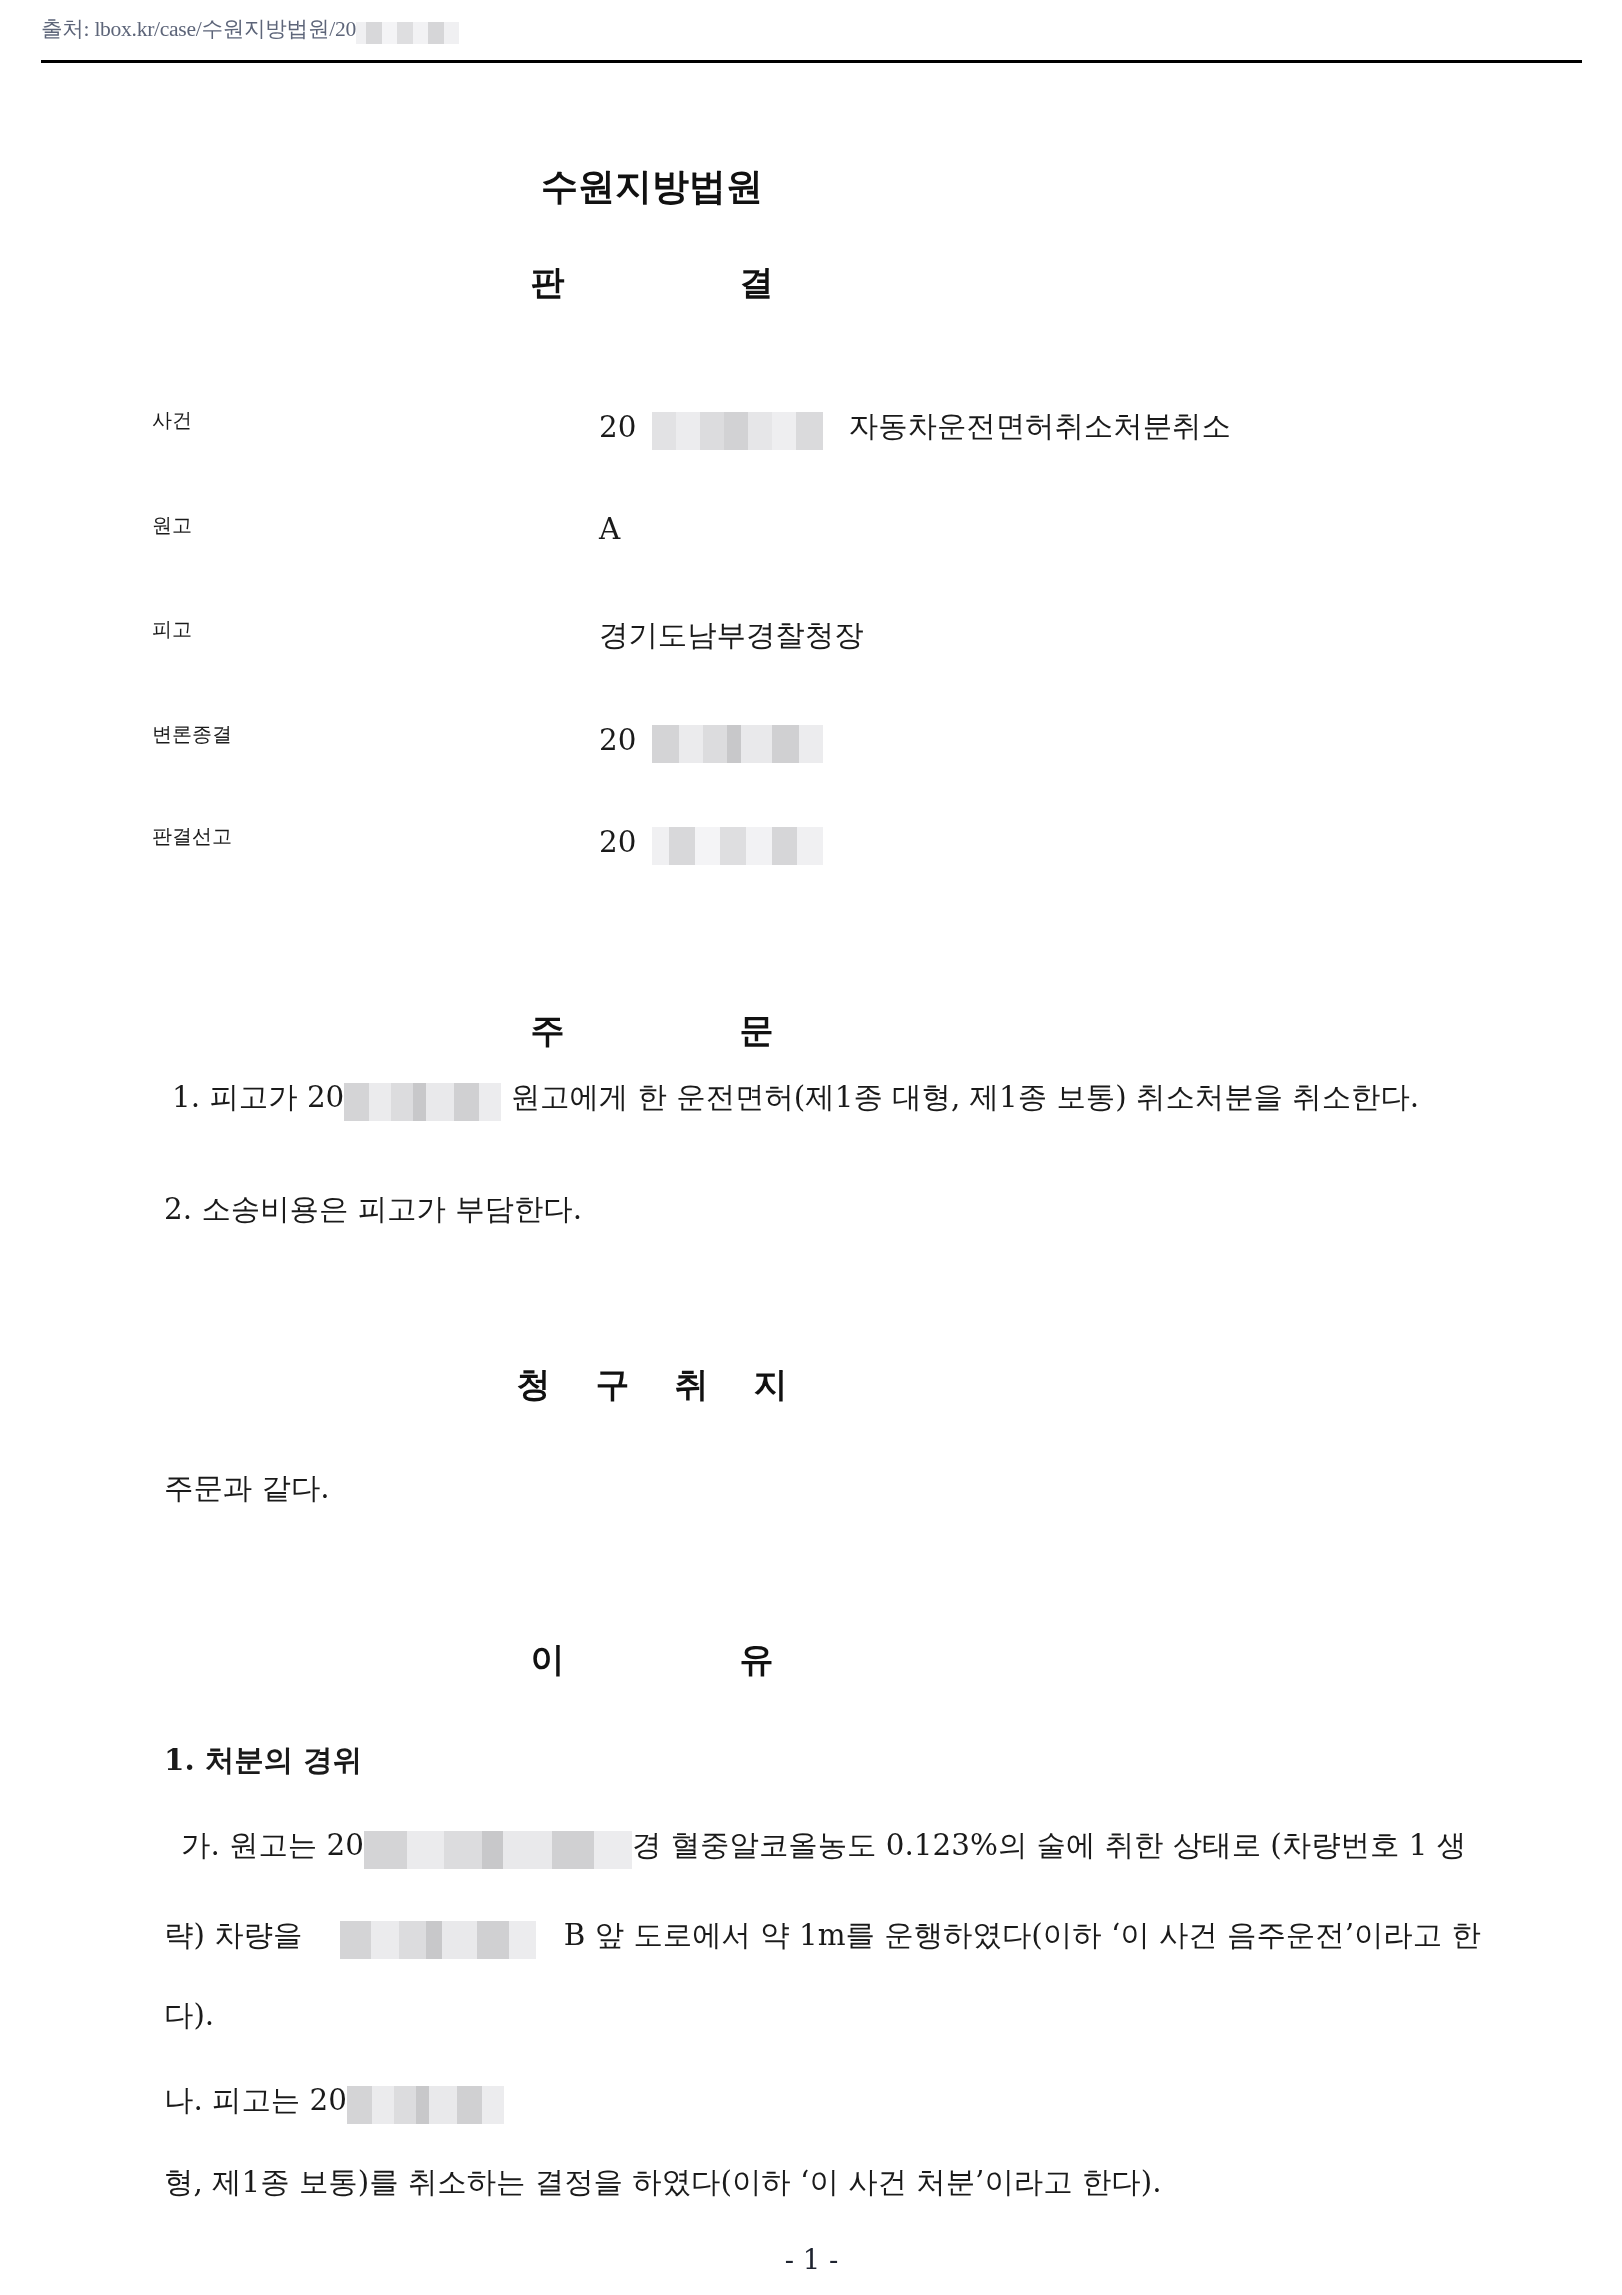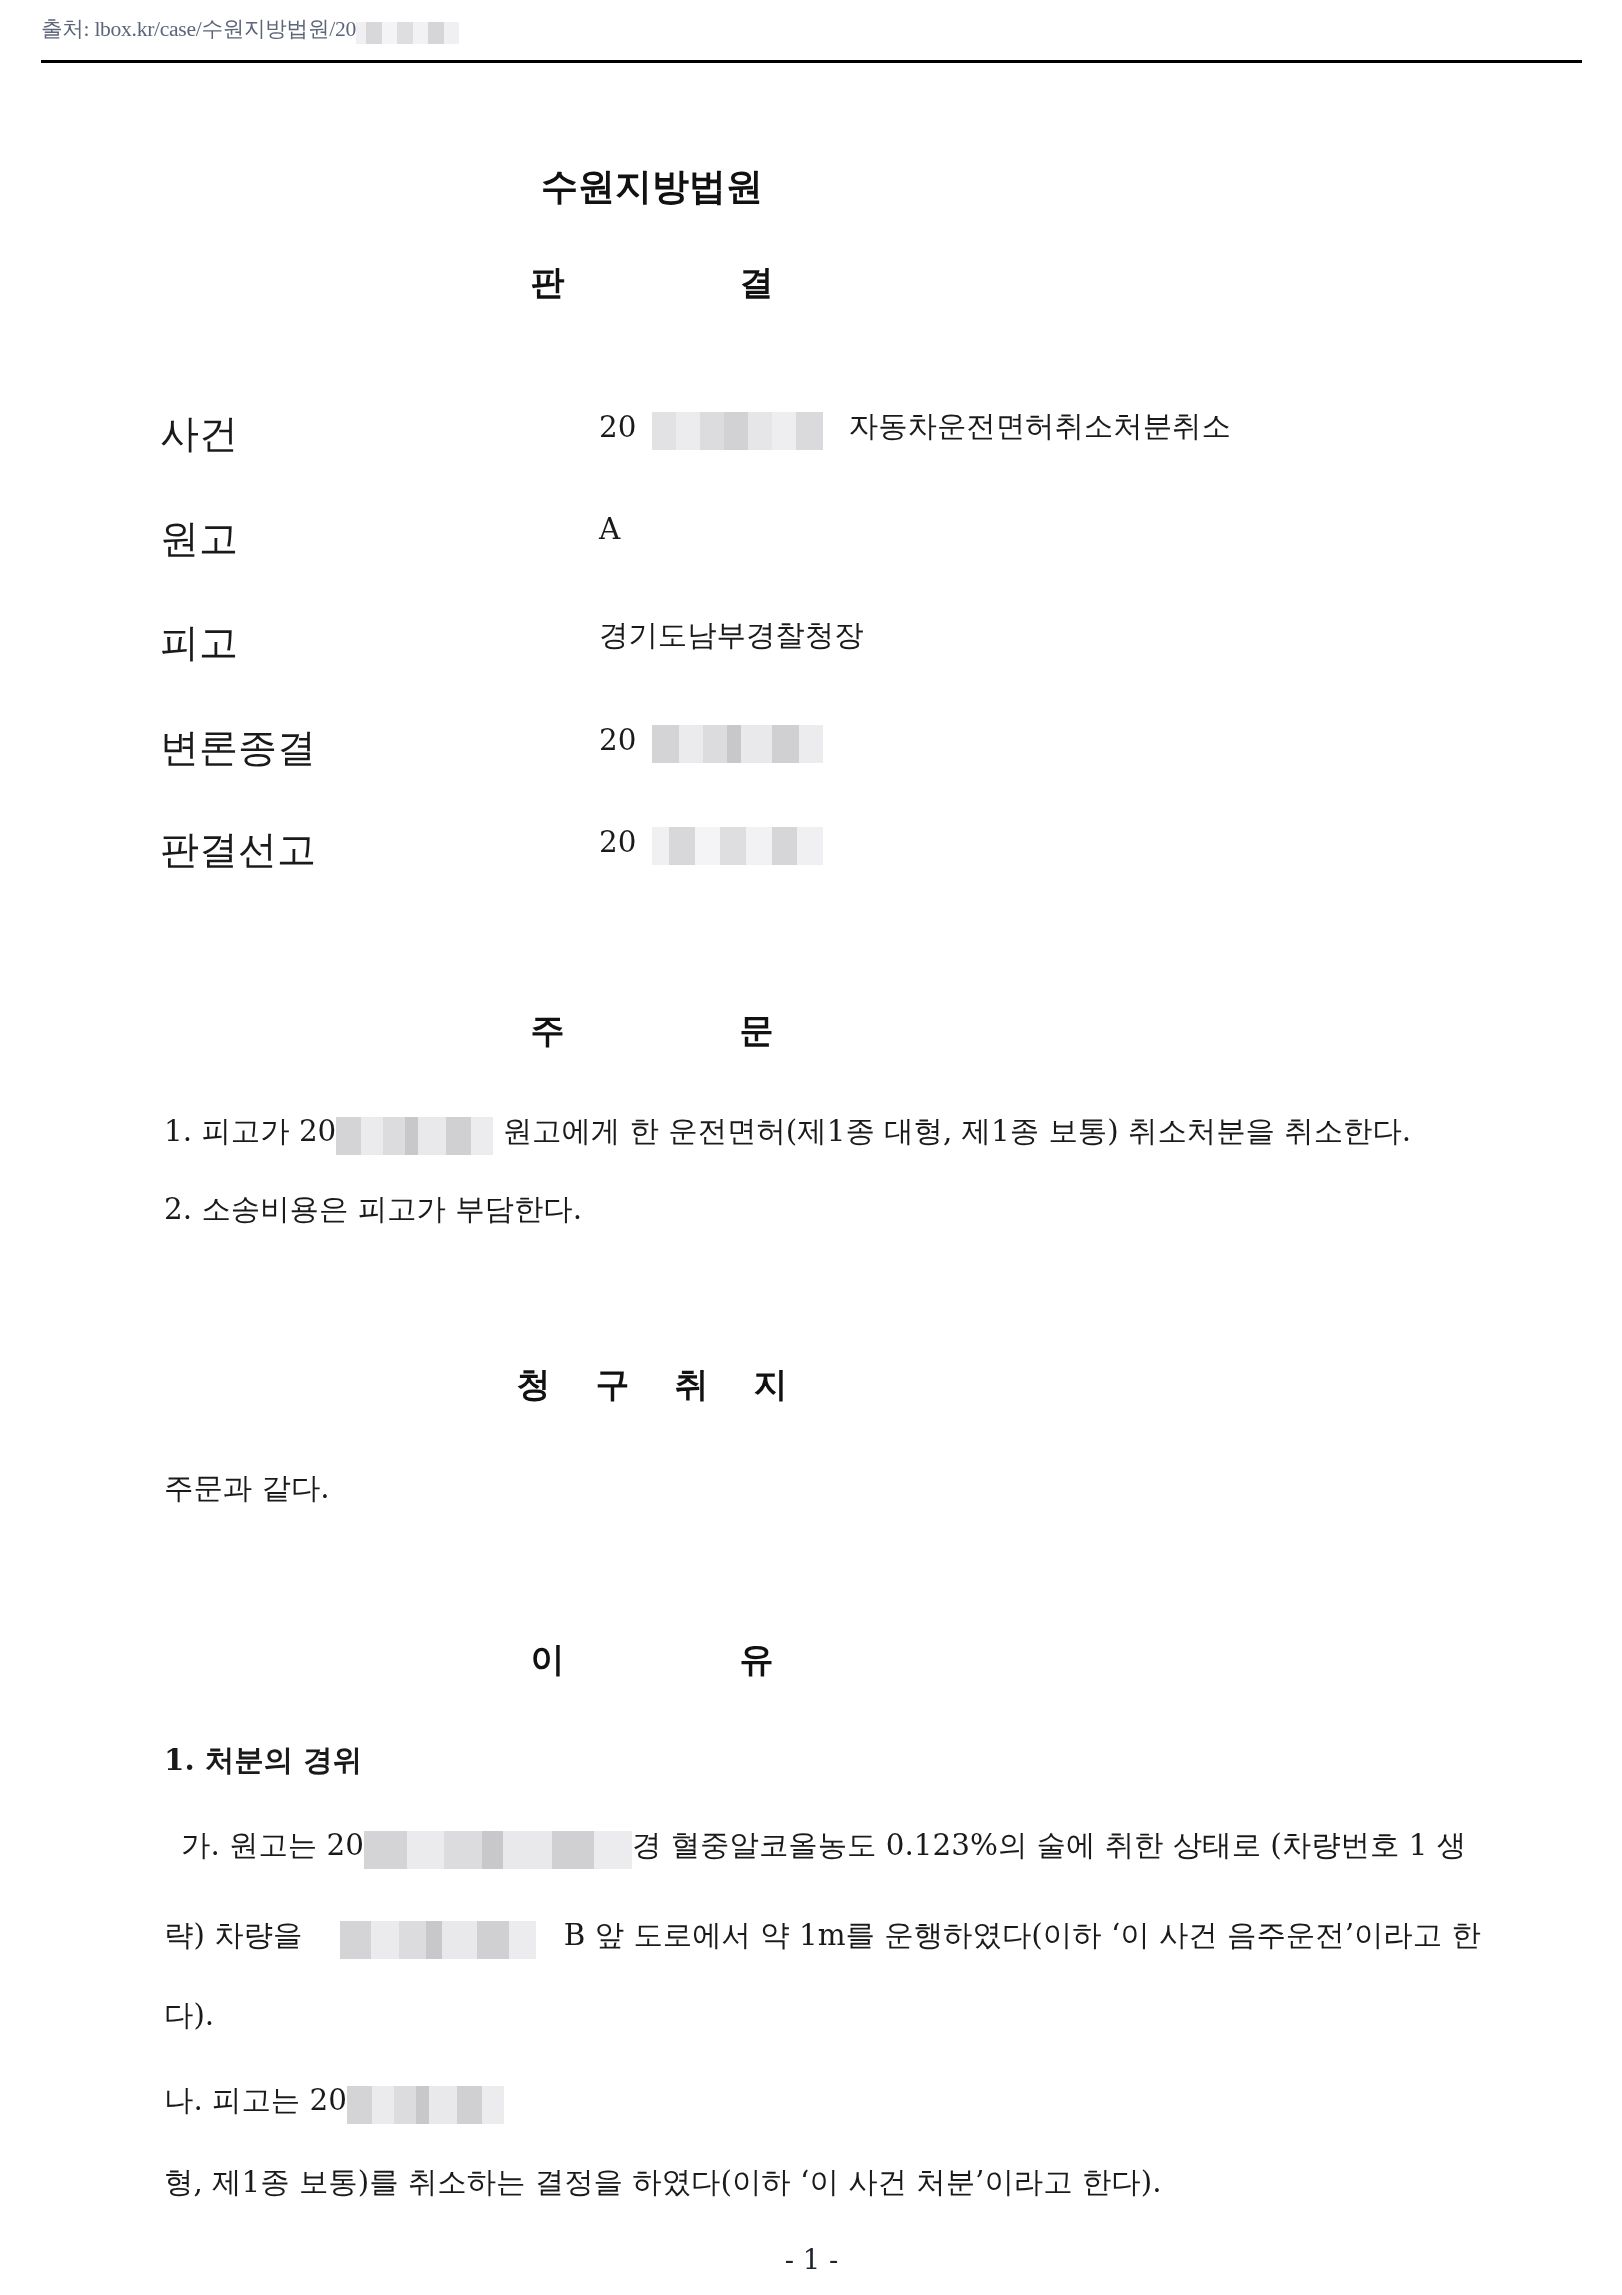--- a/index.html
+++ b/index.html
@@ -9,21 +9,21 @@
   .source { left:41px; top:14.4px; font-size:21.6px; color:#5d6579;
             font-family:"Liberation Serif","DejaVu Serif",serif; white-space:nowrap; letter-spacing:-0.3px; }
   .rule { left:41px; top:60px; width:1541px; height:2.6px; background:#000; }
   .heading { left:0; width:1304px; text-align:center; font-family:"DejaVu Sans","Liberation Sans",sans-serif;
              font-weight:bold; color:#111; white-space:nowrap; }
   .court { top:162px; font-size:37px; }
   .spread2 { display:flex; justify-content:center; gap:0; }
   .spread2 span { display:inline-block; width:209px; text-align:center; font-size:34px; }
   .spread4 { display:flex; justify-content:center; }
   .spread4 span { display:inline-block; width:79px; text-align:center; font-size:34px; }
-  .meta-label { left:160px; font-size:39px; white-space:nowrap; }
+  .meta-label { left:152px; font-size:20px; white-space:nowrap; }
   .meta-value { left:599px; font-size:29.4px; white-space:nowrap; display:flex; align-items:center;gap:16px; }
   .body-line { left:164px; font-size:29.4px; white-space:nowrap; display:flex; align-items:center; }
   .bold { font-weight:bold; }
   .redact { display:inline-block; height:38px; vertical-align:middle; position:relative; top:3.9px;
             background:
               linear-gradient(90deg,#e2e2e4 0 14%,#ececee 14% 28%,#dcdcde 28% 42%,#d2d2d4 42% 56%,#e6e6e8 56% 70%,#eeeef0 70% 84%,#dadadc 84% 100%); }
   .redact.light { background:
               linear-gradient(90deg,#f0f0f2 0 10%,#d8d8da 10% 25%,#f4f4f6 25% 40%,#dedee0 40% 55%,#f2f2f4 55% 70%,#d6d6d8 70% 85%,#f0f0f2 85% 100%); }
   .redact.mid { background:
               linear-gradient(90deg,#d4d4d6 0 16%,#ebebed 16% 30%,#dcdcde 30% 44%,#c8c8ca 44% 52%,#e9e9eb 52% 70%,#d0d0d2 70% 86%,#ececee 86% 100%); }
@@ -65,21 +65,21 @@
 <div class="abs meta-label" style="top:823px;">판결선고</div>
 <div class="abs meta-value" style="top:823px;">
   <span>20</span>
     <span class="redact light" style="width:171px;"></span>
 </div>
 
 <div class="abs heading spread2" style="top:1008px;">
   <span>주</span>
   <span>문</span>
 </div>
-<div class="abs body-line" style="top:1112px;">
+<div class="abs body-line" style="top:1078px;margin-left:8px;">
   <span style="white-space:pre;">1. 피고가 20</span>
     <span class="redact mid" style="width:157px;"></span>
     <span style="white-space:pre;"> 원고에게 한 운전면허(제1종 대형, 제1종 보통) 취소처분을 취소한다.</span>
 </div>
 <div class="abs body-line" style="top:1190px;">2. 소송비용은 피고가 부담한다.</div>
 
 <div class="abs heading spread4" style="top:1362px;">
   <span>청</span>
   <span>구</span>
   <span>취</span>

